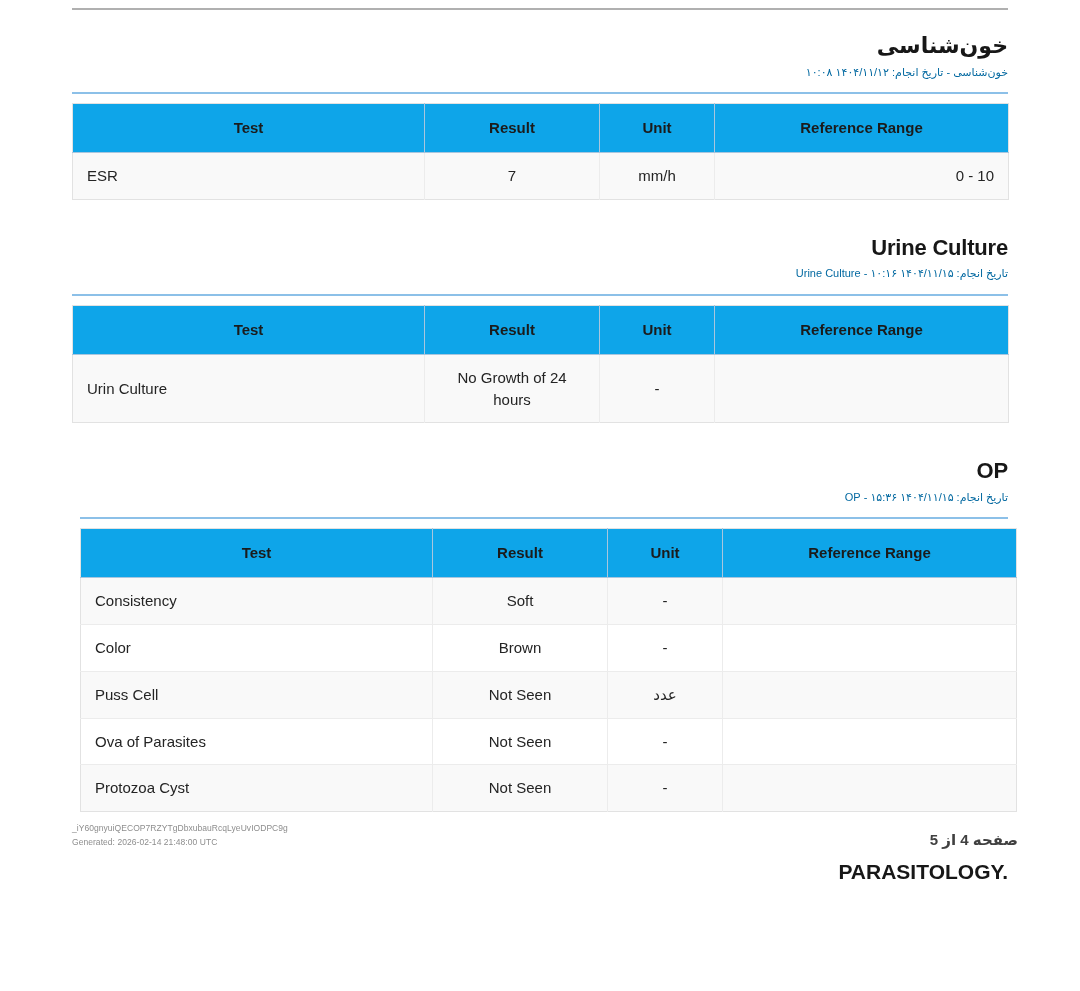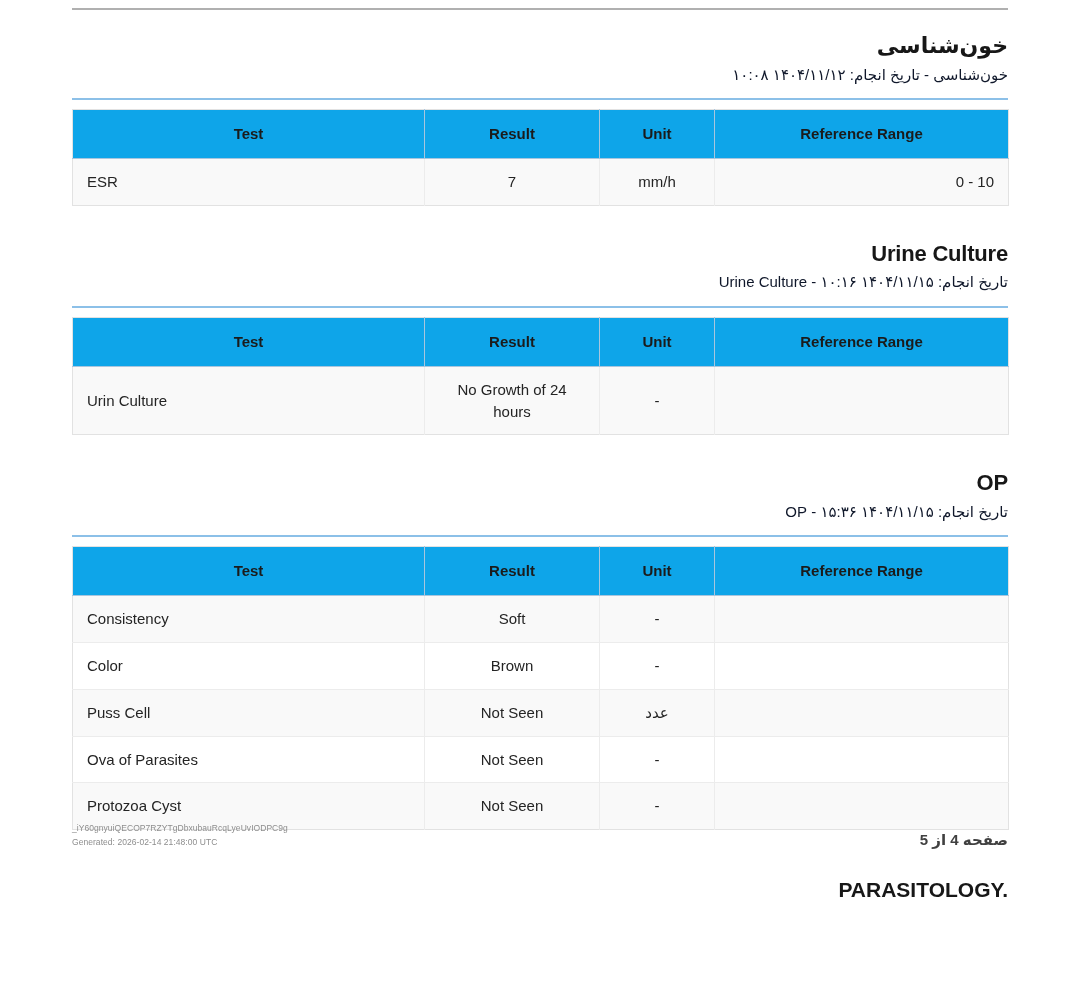--- a/index.html
+++ b/index.html
@@ -48,22 +48,22 @@
     color: #171717;
     line-height: 1.25;
     margin: 0;
     letter-spacing: -0.2px;
   }
   .section-title.ltr {
     direction: ltr;
     text-align: right;
   }
   .section-sub {
-    font-size: 15px;
-    color: #0f172a;
+    font-size: 11px;
+    color: #0369a1;
     line-height: 1.5;
     margin: 4px 0 0 0;
     direction: rtl;
     text-align: right;
   }
 
   
   .blue-rule {
     height: 2px;
     background: #8cc0e8;
@@ -112,36 +112,36 @@
   table.lab tbody tr:nth-child(even) td { background: #ffffff; }
 
   td.t-test   { text-align: left; }
   td.t-result { text-align: center; }
   td.t-unit   { text-align: center; }
   td.t-range  { text-align: right; }
 
   
   .sec-blood     { padding-top: 32px; }
   .sec-urine     { padding-top: 34px; }
-  .sec-op        { padding-top: 34px; }
+  .sec-op        { padding-top: 34px; margin-left: 8px; }
 
   
   .trailing-title {
     margin-top: 48px;
     text-align: right;
     font-size: 21px;
     font-weight: bold;
     color: #171717;
   }
 
   
   .footer {
     position: absolute;
     left: 72px;
-    right: 72px;
+    right: 62px;
     bottom: 22px;
     display: flex;
     align-items: flex-end;
     justify-content: space-between;
   }
   .footer-left {
     font-size: 8.5px;
     color: #8d8d8d;
     line-height: 1.65;
     font-family: "Liberation Sans", "DejaVu Sans", sans-serif;

